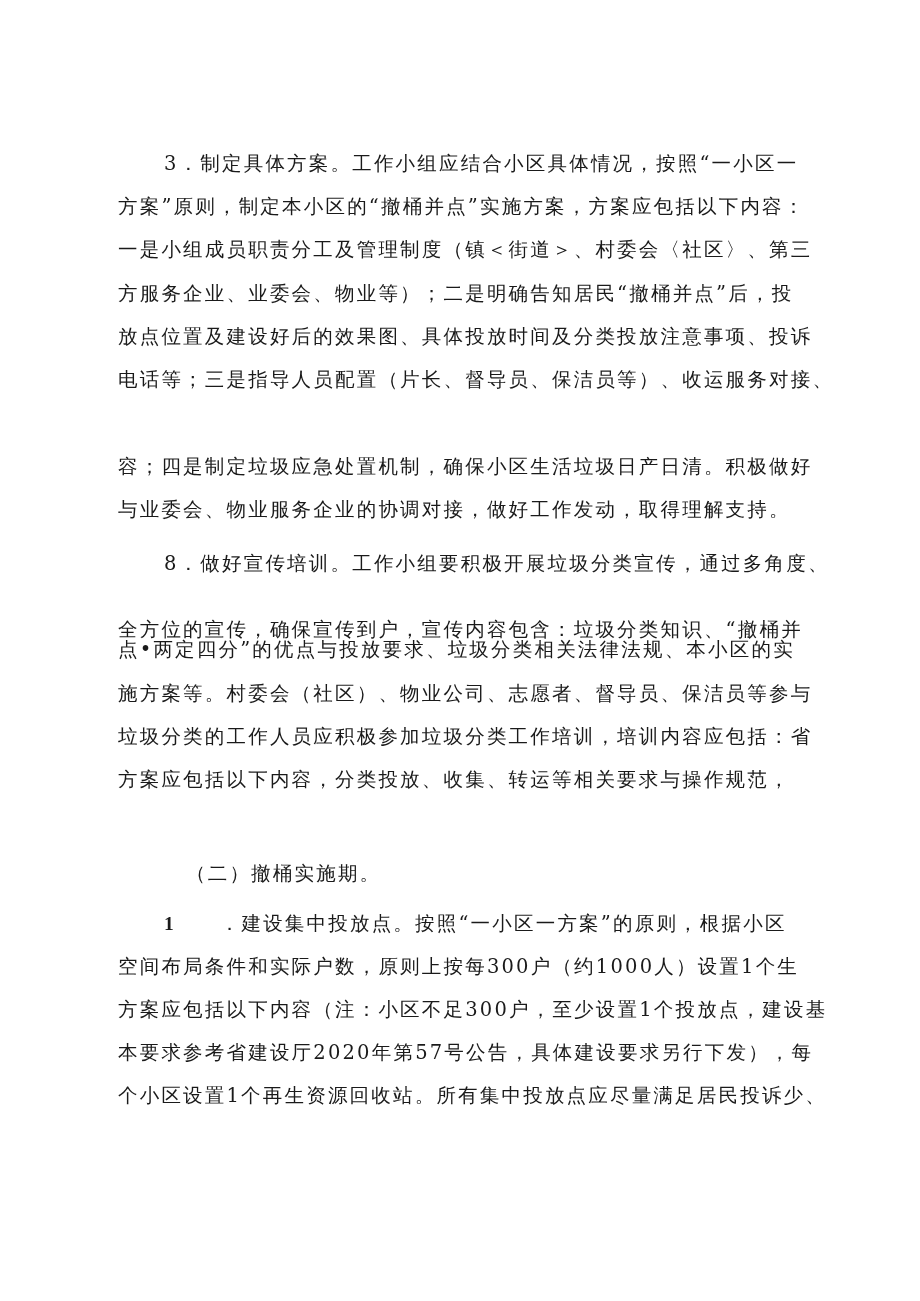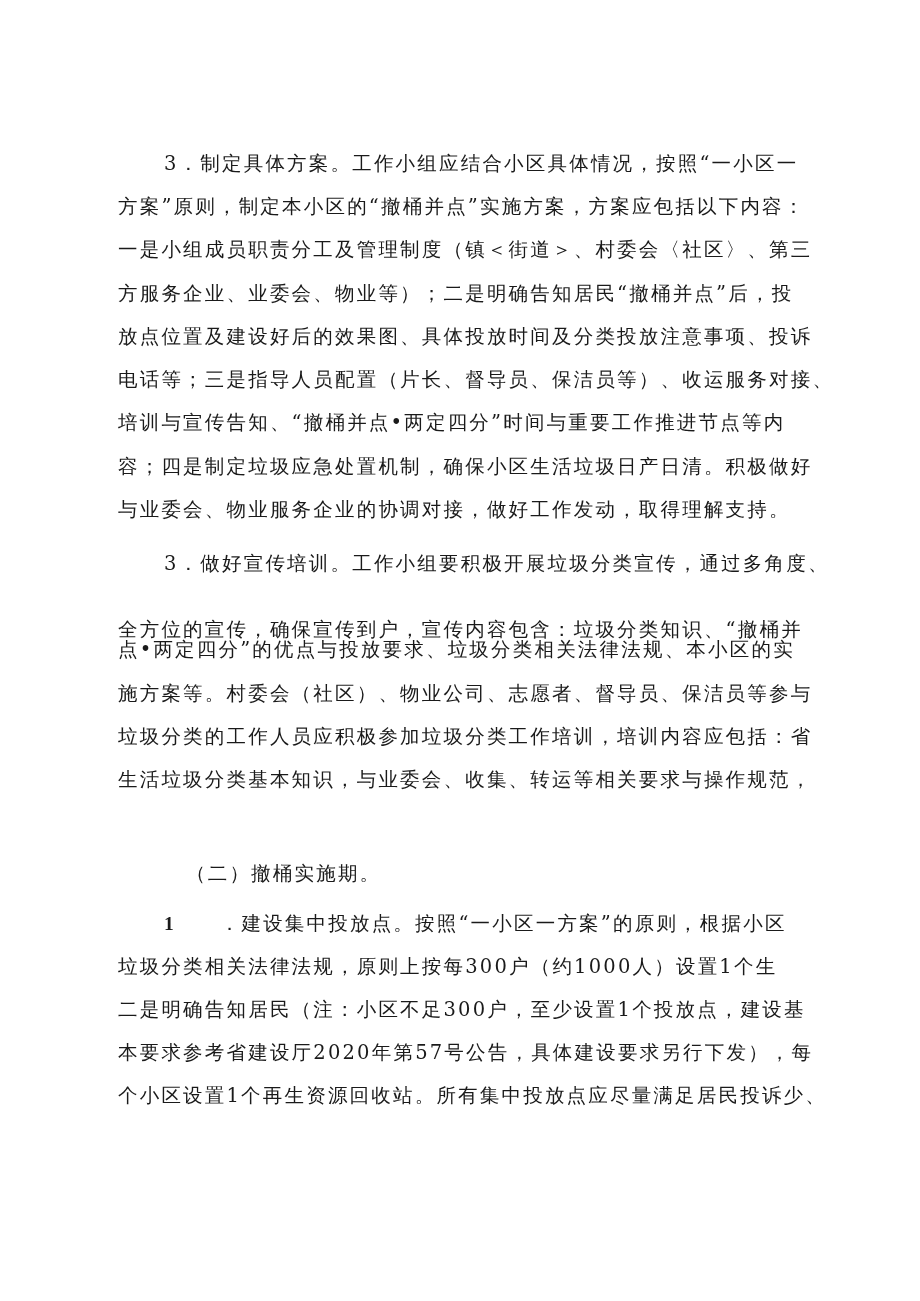--- a/index.html
+++ b/index.html
@@ -46,34 +46,33 @@
 <body>
 
 <div class="page">
 
   <div class="line indent" style="top:152px">3．制定具体方案。工作小组应结合小区具体情况，按照“一小区一</div>
   <div class="line" style="top:195px">方案”原则，制定本小区的“撤桶并点”实施方案，方案应包括以下内容：</div>
   <div class="line" style="top:238px">一是小组成员职责分工及管理制度（镇＜街道＞、村委会〈社区〉、第三</div>
   <div class="line" style="top:282px">方服务企业、业委会、物业等）；二是明确告知居民“撤桶并点”后，投</div>
   <div class="line" style="top:368px">电话等；三是指导人员配置（片长、督导员、保洁员等）、收运服务对接、</div>
   <div class="line" style="top:325px">放点位置及建设好后的效果图、具体投放时间及分类投放注意事项、投诉</div>
-  <div class="line" style="top:411px">培训与宣传告知、“撤桶并点•两定四分”时间与重要工作推进节点等内</div>
   <div class="line" style="top:455px">容；四是制定垃圾应急处置机制，确保小区生活垃圾日产日清。积极做好</div>
   <div class="line" style="top:498px">与业委会、物业服务企业的协调对接，做好工作发动，取得理解支持。</div>
 
-  <div class="line indent" style="top:552px">3．做好宣传培训。工作小组要积极开展垃圾分类宣传，通过多角度、</div>
+  <div class="line indent" style="top:552px">8．做好宣传培训。工作小组要积极开展垃圾分类宣传，通过多角度、</div>
   <div class="line" style="top:618px">全方位的宣传，确保宣传到户，宣传内容包含：垃圾分类知识、“撤桶并</div>
   <div class="line" style="top:682px">施方案等。村委会（社区）、物业公司、志愿者、督导员、保洁员等参与</div>
   <div class="line" style="top:638px">点•两定四分”的优点与投放要求、垃圾分类相关法律法规、本小区的实</div>
   <div class="line" style="top:725px">垃圾分类的工作人员应积极参加垃圾分类工作培训，培训内容应包括：省</div>
-  <div class="line" style="top:768px">生活垃圾分类基本知识，与业委会、收集、转运等相关要求与操作规范，</div>
+  <div class="line" style="top:768px">方案应包括以下内容，分类投放、收集、转运等相关要求与操作规范，</div>
 
   <div class="line heading" style="top:862px">（二）撤桶实施期。</div>
 
   <div class="line num1" style="top:912px">
     <span class="num">1</span><span class="gap"></span><span>．建设集中投放点。按照“一小区一方案”的原则，根据小区</span>
   </div>
-  <div class="line" style="top:955px">垃圾分类相关法律法规，原则上按每300户（约1000人）设置1个生</div>
-  <div class="line" style="top:998px">二是明确告知居民（注：小区不足300户，至少设置1个投放点，建设基</div>
+  <div class="line" style="top:955px">空间布局条件和实际户数，原则上按每300户（约1000人）设置1个生</div>
+  <div class="line" style="top:998px">方案应包括以下内容（注：小区不足300户，至少设置1个投放点，建设基</div>
   <div class="line" style="top:1041px">本要求参考省建设厅2020年第57号公告，具体建设要求另行下发），每</div>
   <div class="line" style="top:1084px">个小区设置1个再生资源回收站。所有集中投放点应尽量满足居民投诉少、</div>
 
 </div>
 
 </body></html>

